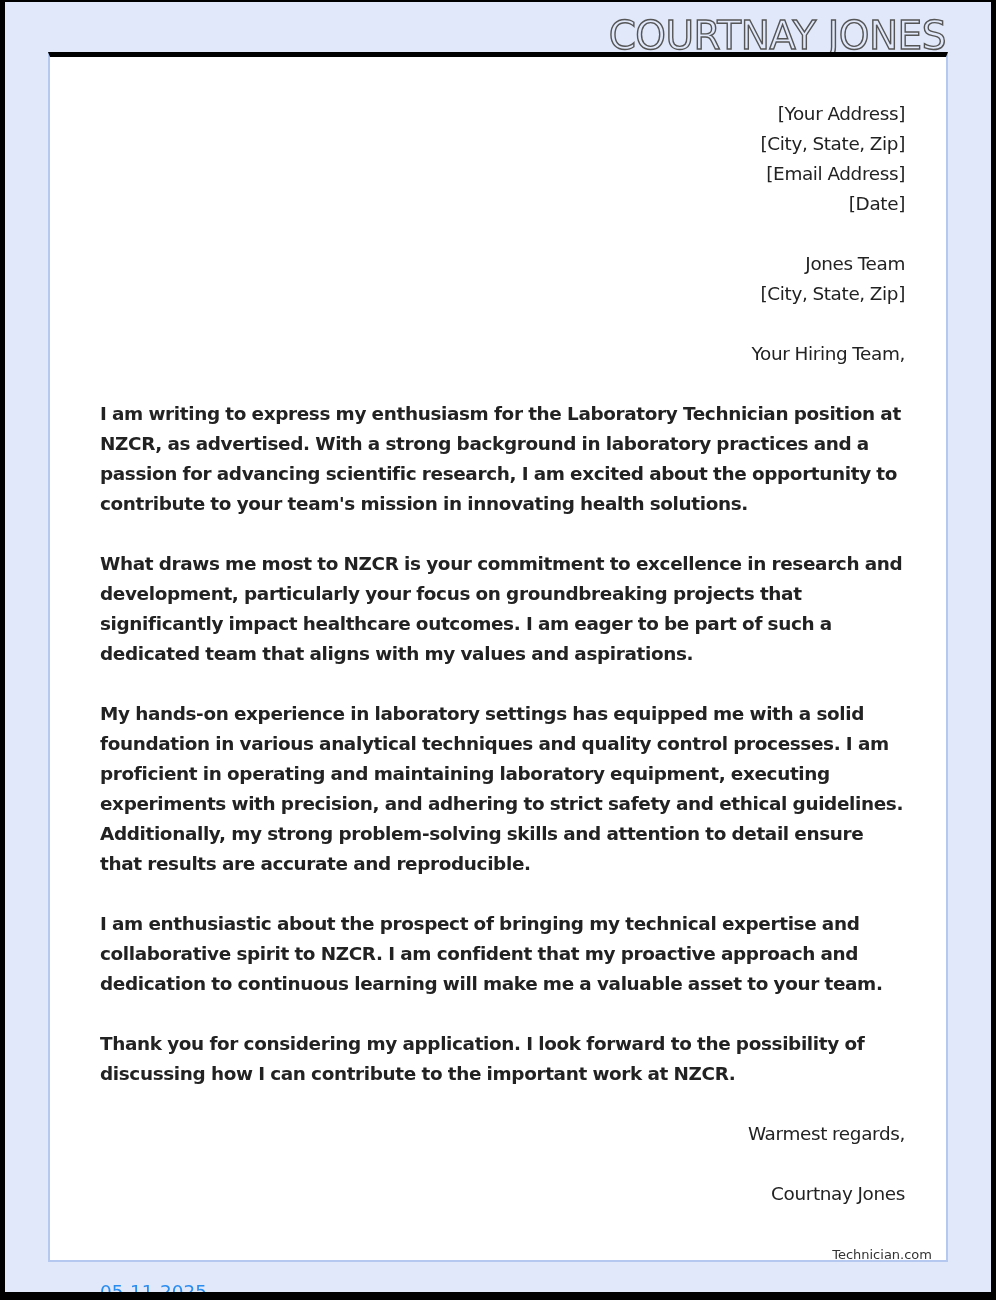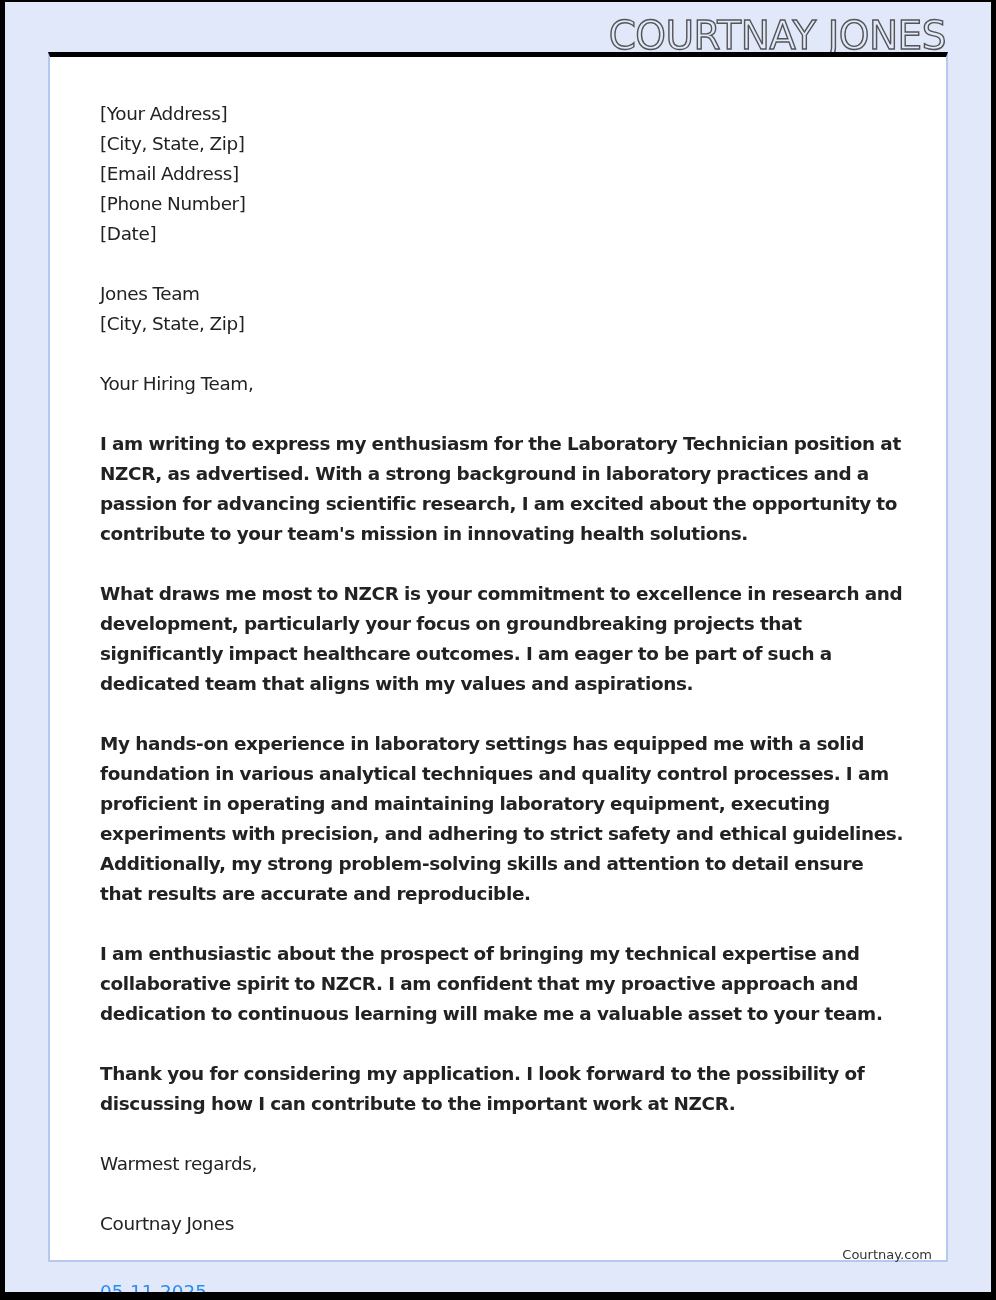--- a/index.html
+++ b/index.html
@@ -52,21 +52,21 @@
     left: 95px;
     top: 97px;
     width: 805px;
     font-family: "DejaVu Sans", sans-serif;
     font-size: 18.4px;
     line-height: 30px;
     color: #222;
     letter-spacing: -0.35px;
     word-spacing: -0.5px;
   }
-  .line { display: block; white-space: nowrap; }
+  .line { display: block; white-space: nowrap; text-align: right; }
   .gap { display: block; height: 30px; }
   .para { display: block; margin: 0; font-weight: bold; }
   .watermark {
     position: absolute;
     right: 59px;
     top: 1245px;
     font-size: 13px;
     color: #333;
     font-family: "DejaVu Sans", sans-serif;
   }
@@ -88,21 +88,20 @@
 
   <div class="name-header">COURTNAY JONES</div>
 
   <div class="letter-card"></div>
 
   <div class="letter-body">
     <div>
       <span class="line">[Your Address]</span>
       <span class="line">[City, State, Zip]</span>
       <span class="line">[Email Address]</span>
-      <span class="line">[Phone Number]</span>
       <span class="line">[Date]</span>
     </div>
     <span class="gap"></span>
     <div>
       <span class="line">Jones Team</span>
       <span class="line">[City, State, Zip]</span>
     </div>
     <span class="gap"></span>
     <span class="line">Your Hiring Team,</span>
     <span class="gap"></span>
@@ -114,17 +113,17 @@
     <span class="gap"></span>
     <p class="para">I am enthusiastic about the prospect of bringing my technical expertise and collaborative spirit to NZCR. I am confident that my proactive approach and dedication to continuous learning will make me a valuable asset to your team.</p>
     <span class="gap"></span>
     <p class="para">Thank you for considering my application. I look forward to the possibility of discussing how I can contribute to the important work at NZCR.</p>
     <span class="gap"></span>
     <span class="line">Warmest regards,</span>
     <span class="gap"></span>
     <span class="line">Courtnay Jones</span>
   </div>
 
-  <div class="watermark">Courtnay.com</div>
+  <div class="watermark">Technician.com</div>
 
   <a class="date-link">05-11-2025</a>
 
 </div>
 
 </body></html>

